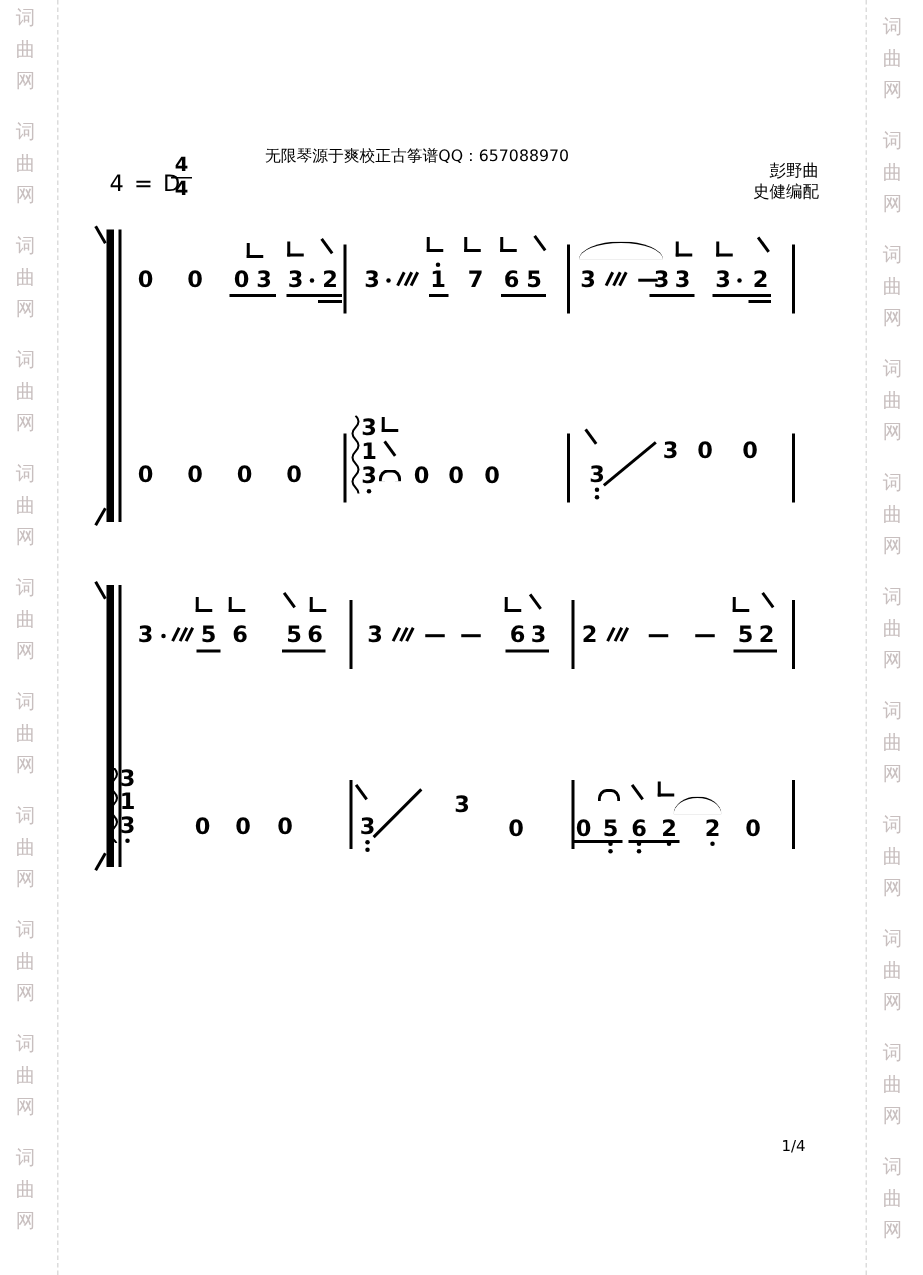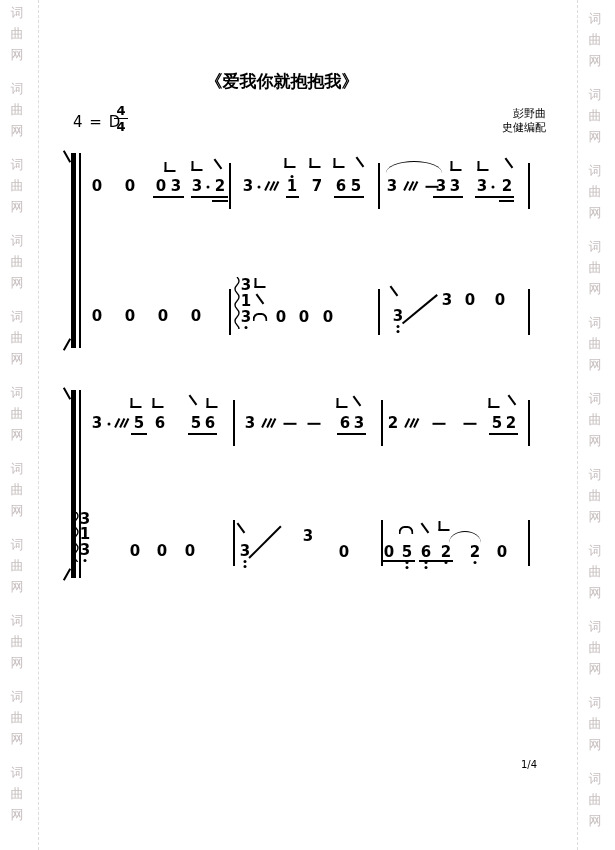--- a/index.html
+++ b/index.html
@@ -165,21 +165,21 @@
         <span class="side-ch">曲</span>
         <span class="side-ch">网</span>
       </div>
       <div class="side-grp">
         <span class="side-ch">词</span>
         <span class="side-ch">曲</span>
         <span class="side-ch">网</span>
       </div>
     </div>
 
-  <div class="title">《爱我你就抱抱我》</div>
+  <div class="subtitle">无限琴源于爽校正古筝谱QQ：657088970</div>
   <div class="keysig">4 = D</div>
   <div class="timesig">
     <div>4</div>
     <div class="bar"></div>
     <div>4</div>
   </div>
   <div class="credits">
     <div>彭野曲</div>
     <div>史健编配</div>
   </div>

